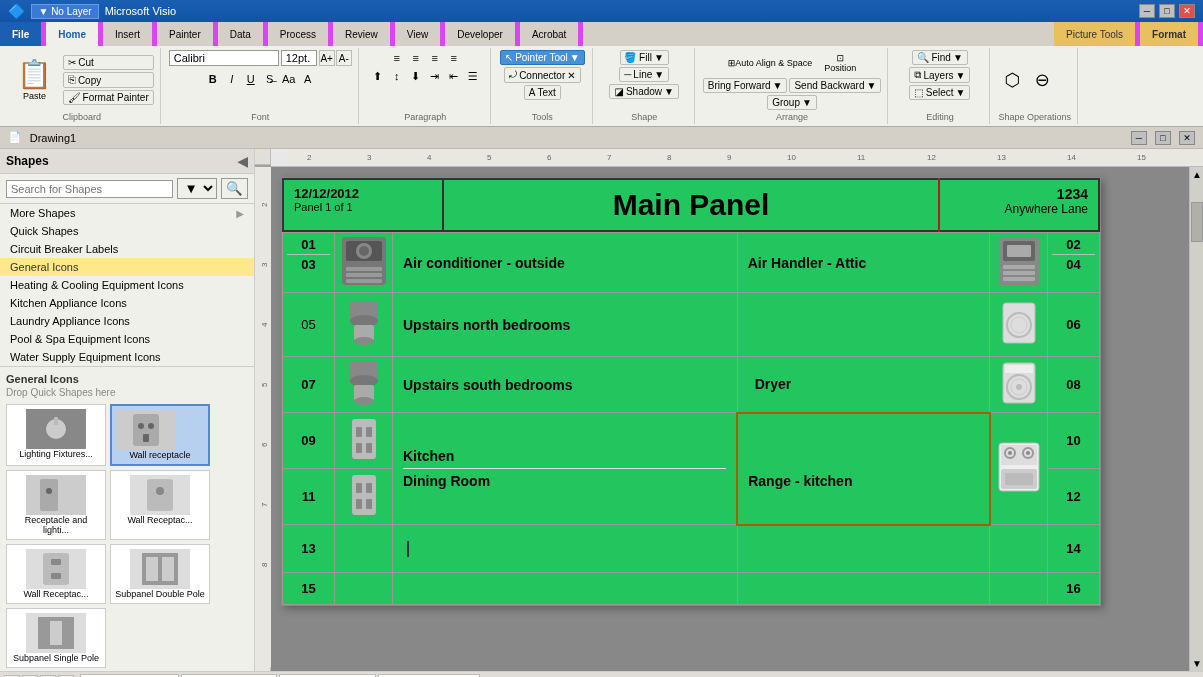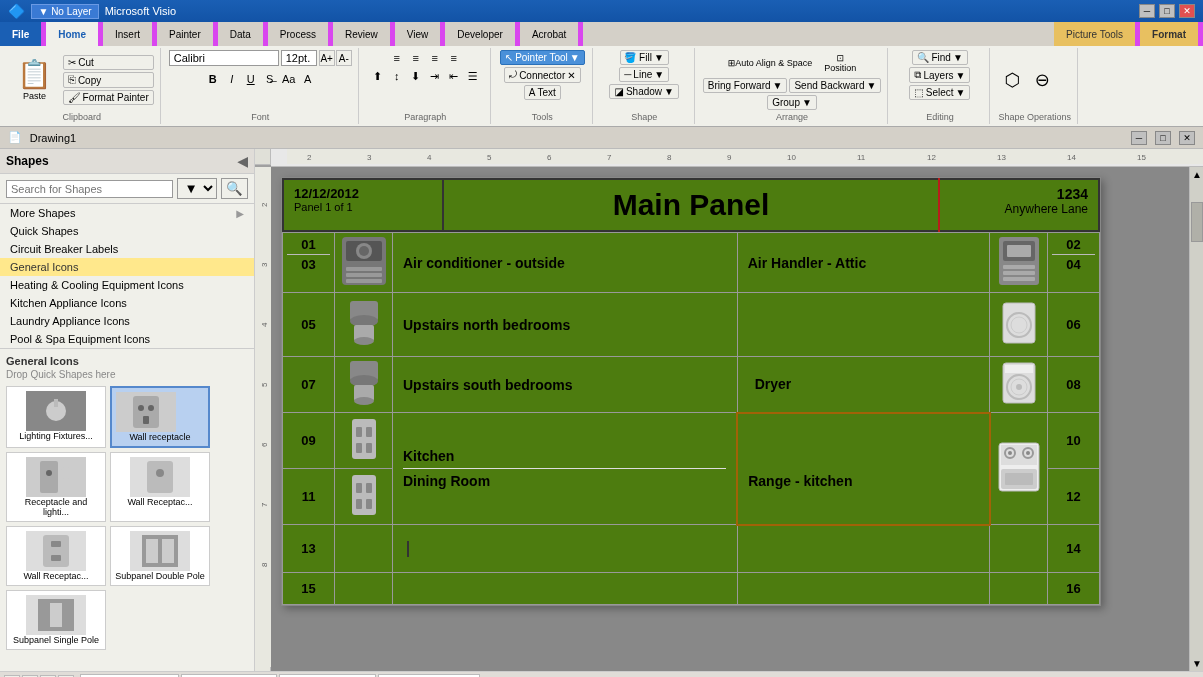--- a/index.html
+++ b/index.html
@@ -341,20 +341,23 @@
         <span>Heating &amp; Cooling Equipment Icons</span>
       </div>
       <div class="shape-item">
         <span>Kitchen Appliance Icons</span>
       </div>
       <div class="shape-item">
         <span>Laundry Appliance Icons</span>
       </div>
       <div class="shape-item">
         <span>Pool &amp; Spa Equipment Icons</span>
+      </div>
+      <div class="shape-item">
+        <span>Water Supply Equipment Icons</span>
       </div>
     </div>
 
     <div class="shapes-section">
       <div class="shapes-section-title">General Icons</div>
       <div class="shapes-section-subtitle">Drop Quick Shapes here</div>
       <div class="shapes-grid">
 
         <div style="display:flex; flex-direction:column; align-items:center; width:100px; border:1px solid #ccc; padding:4px; background:white; cursor:pointer;">
           <div style="width:60px; height:40px; background:#888; display:flex; align-items:center; justify-content:center;">
@@ -464,21 +467,21 @@
           <text x="12" y="100" font-size="8" fill="#666" transform="rotate(-90,12,100)">3</text>
           <text x="12" y="160" font-size="8" fill="#666" transform="rotate(-90,12,160)">4</text>
           <text x="12" y="220" font-size="8" fill="#666" transform="rotate(-90,12,220)">5</text>
           <text x="12" y="280" font-size="8" fill="#666" transform="rotate(-90,12,280)">6</text>
           <text x="12" y="340" font-size="8" fill="#666" transform="rotate(-90,12,340)">7</text>
           <text x="12" y="400" font-size="8" fill="#666" transform="rotate(-90,12,400)">8</text>
         </svg>
       </div>
 
       <div style="flex:1; overflow:auto; background:#888; padding:10px;">
-        <div style="background:#4d7c0f; border:1px solid #888; box-shadow:3px 3px 8px rgba(0,0,0,0.3); min-width:820px; padding:0; display:inline-block;">
+        <div style="background:#22c55e; border:1px solid #888; box-shadow:3px 3px 8px rgba(0,0,0,0.3); min-width:820px; padding:0; display:inline-block;">
           
           <table style="width:100%; border-collapse:collapse; border:2px solid #333;">
             <tbody>
                 <tr>
               <td style="border-right:2px solid #333; padding:6px 10px; vertical-align:top; width:160px;">
                 <div style="font-size:13px; font-weight:bold;">12/12/2012</div>
                 <div style="font-size:11px;">Panel 1 of 1</div>
               </td>
               <td style="text-align:center; padding:8px;">
                 <div style="font-size:30px; font-weight:bold;">Main Panel</div>
@@ -528,21 +531,21 @@
               <td style="border:1px solid #999; width:52px; text-align:center; font-weight:bold; font-size:13px; vertical-align:top; padding:4px;">
                 <div style="border-bottom:1px solid #bbb; padding-bottom:2px; margin-bottom:2px;">02</div>
                 <div>04</div>
               </td>
             </tr>
             <tr>
               
             </tr>
 
             <tr>
-              <td style="border:1px solid #999; width:52px; text-align:center; font-weight:bold; font-size:13px; padding:8px 4px;">05</td>
+              <td style="border:1px solid #999; width:52px; text-align:center; font-weight:normal; font-size:13px; padding:8px 4px;">05</td>
               <td style="border:1px solid #999; width:58px; text-align:center; padding:2px;">
                 <svg width="36" height="48" viewBox="0 0 36 48">
                   <rect x="4" y="2" width="28" height="20" rx="3" fill="#888"></rect>
                   <ellipse cx="18" cy="22" rx="14" ry="6" fill="#777"></ellipse>
                   <rect x="8" y="26" width="20" height="16" rx="2" fill="#aaa"></rect>
                   <ellipse cx="18" cy="42" rx="10" ry="4" fill="#888"></ellipse>
                 </svg>
               </td>
               <td style="border:1px solid #999; padding:8px 10px; font-size:14px; font-weight:bold;">Upstairs north bedrooms</td>
               <td style="border:1px solid #999; padding:8px 10px; font-size:14px;"></td>

